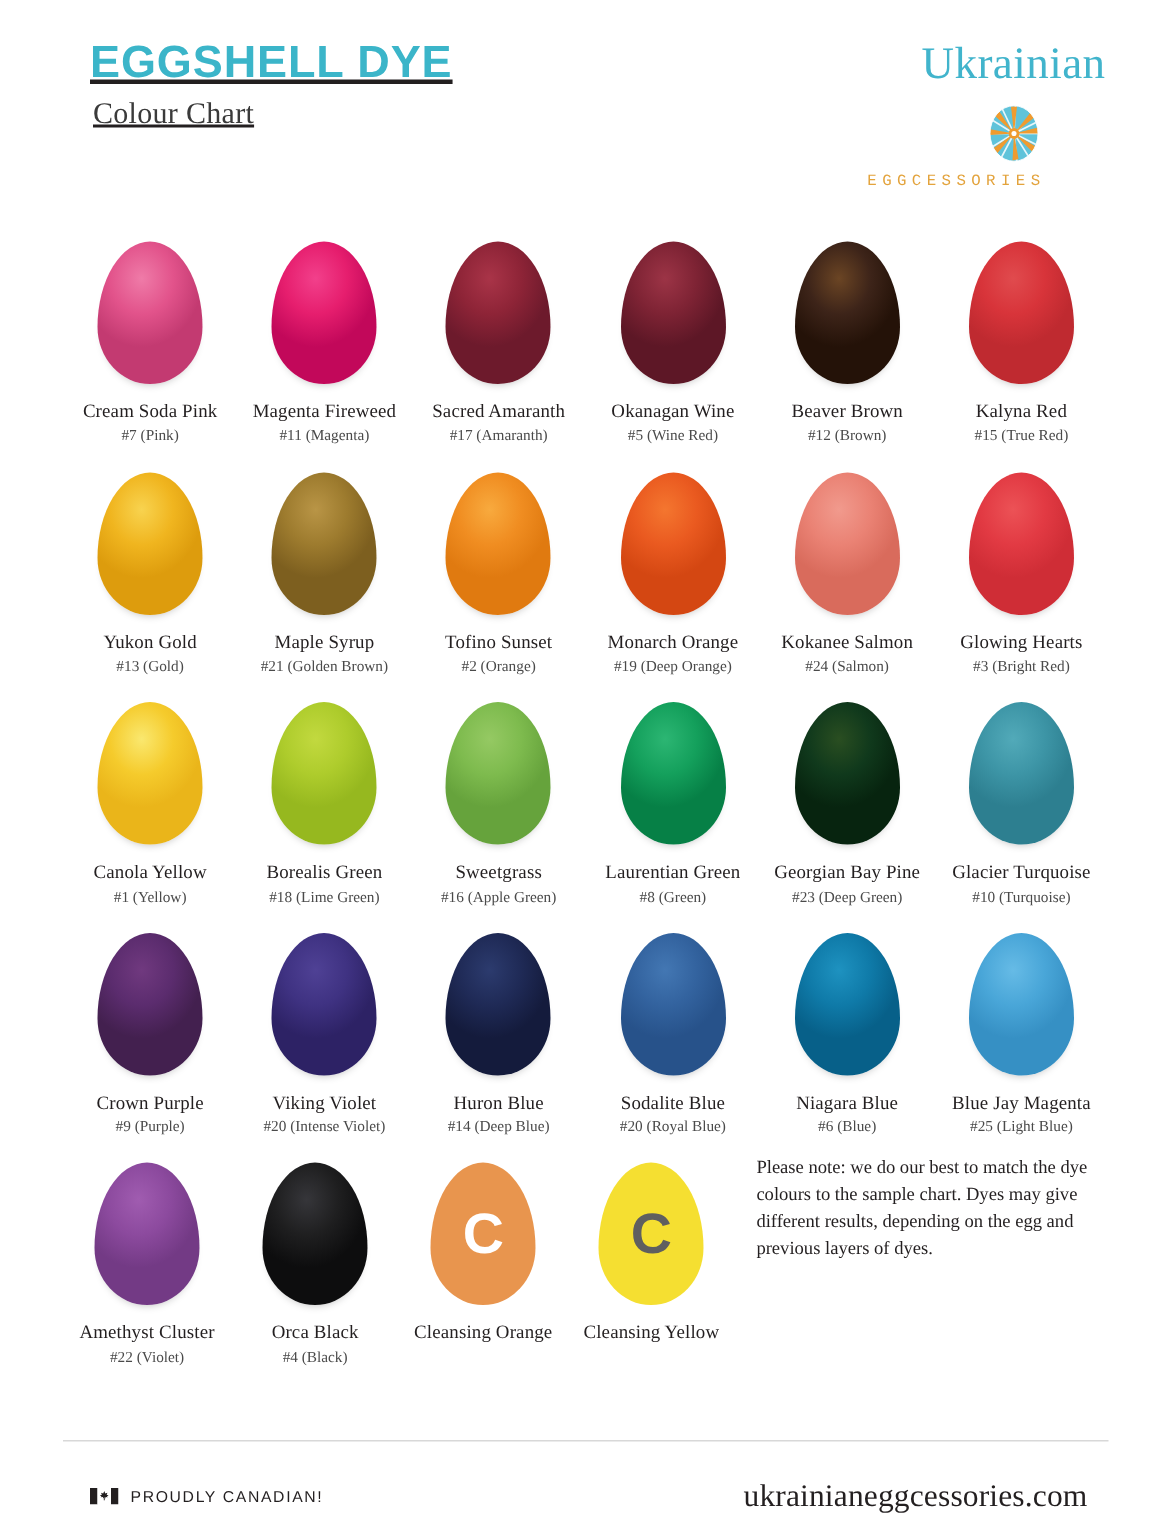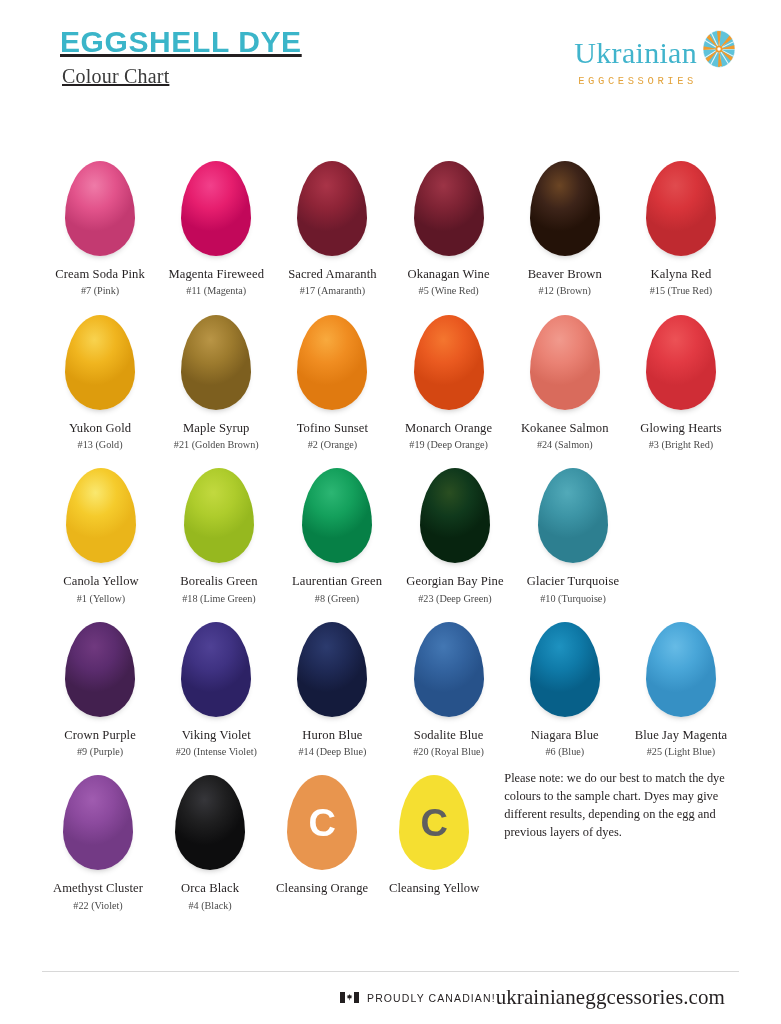--- a/index.html
+++ b/index.html
@@ -53,22 +53,23 @@
 
   .brand {
     display: flex;
     flex-direction: column;
     align-items: flex-end;
     padding-right: 2px;
     padding-top: 2px;
   }
   .brand-row {
     display: flex;
-    align-items: flex-end;
-    gap: 4px;
+    align-items: center;
+    gap: 10px;
+    flex-direction: column;
   }
   .brand-name {
     font-family: "Liberation Serif", serif;
     font-size: 30px;
     color: #41b4cc;
     line-height: 1;
     letter-spacing: 0.3px;
   }
   .brand-sub {
     font-family: Liberation Mono, monospace;
@@ -152,24 +153,24 @@
     align-self: flex-start;
   }
 
   
   .footer {
     position: absolute;
     left: 42px;
     right: 42px;
     bottom: 14px;
     border-top: 1px solid #d8d8d8;
-    padding-top: 13px;
+    padding-top: 24px;
     display: flex;
     align-items: center;
-    justify-content: flex-end;
+    justify-content: space-between;
   }
   .footer-left {
     display: flex;
     align-items: center;
     gap: 8px;
     padding-left: 18px;
   }
   .flag { width: 19px; height: 11px; display: block; }
   .proudly {
     font-family: "Liberation Sans", sans-serif;
@@ -346,20 +347,27 @@
         </div>
       <div class="cell">
           <div class="egg-wrap">
             <div class="egg" id="e21" style="background: radial-gradient(58% 48% at 42% 26%, rgb(194, 217, 63) 0%, rgb(174, 204, 44) 52%, rgb(150, 184, 31) 100%);"></div>
           </div>
           <div class="name">Borealis Green</div>
           <div class="code">#18 (Lime Green)</div>
         </div>
       <div class="cell">
           <div class="egg-wrap">
+            <div class="egg" id="e22" style="background: radial-gradient(58% 48% at 42% 26%, rgb(149, 201, 99) 0%, rgb(126, 187, 78) 52%, rgb(102, 163, 60) 100%);"></div>
+          </div>
+          <div class="name">Sweetgrass</div>
+          <div class="code">#16 (Apple Green)</div>
+        </div>
+      <div class="cell">
+          <div class="egg-wrap">
             <div class="egg" id="e23" style="background: radial-gradient(58% 48% at 42% 26%, rgb(44, 182, 115) 0%, rgb(20, 160, 92) 52%, rgb(6, 128, 70) 100%);"></div>
           </div>
           <div class="name">Laurentian Green</div>
           <div class="code">#8 (Green)</div>
         </div>
       <div class="cell">
           <div class="egg-wrap">
             <div class="egg" id="e24" style="background: radial-gradient(58% 48% at 42% 26%, rgb(42, 78, 33) 0%, rgb(16, 57, 28) 52%, rgb(7, 36, 15) 100%);"></div>
           </div>
           <div class="name">Georgian Bay Pine</div>

